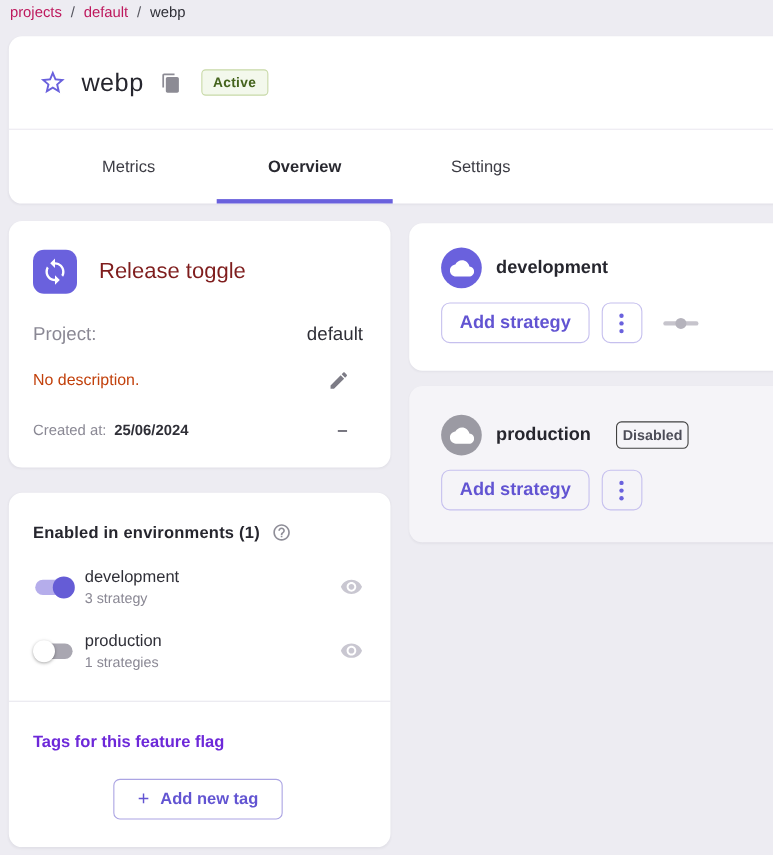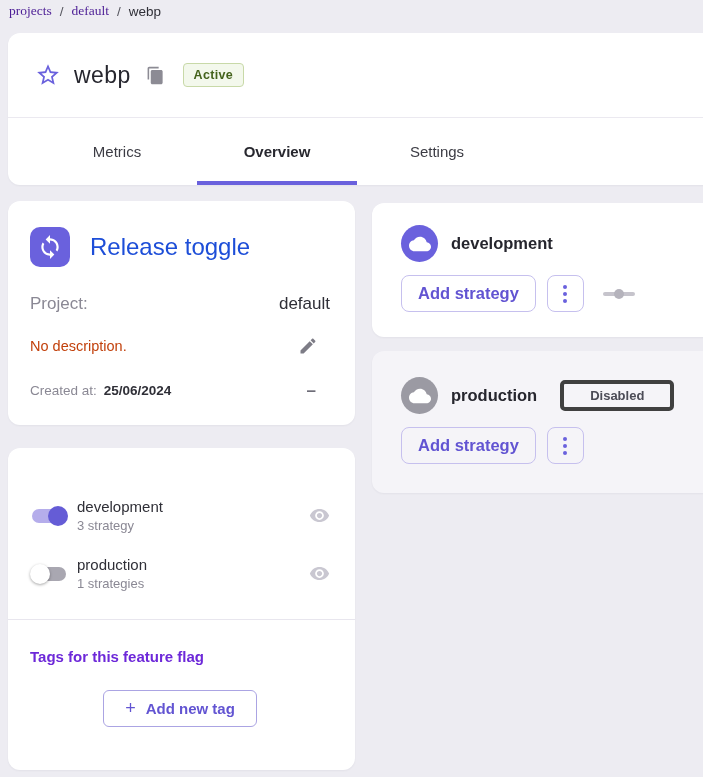--- a/index.html
+++ b/index.html
@@ -1,21 +1,21 @@
 <!DOCTYPE html>
 <html><head>
 <meta charset="utf-8">
 <style>
   html,body { margin:0; padding:0; }
   body { font-family:"Liberation Sans", sans-serif; background:#edecf2; }
   .page { position:relative; width:703px; height:777px; background:#edecf2; overflow:hidden; }
 
   
   .breadcrumb { position:absolute; top:3px; left:9px; font-size:13.5px; display:flex; gap:8px; align-items:center; }
-  .breadcrumb a { color:#4c1d95; text-decoration:none; cursor:pointer;font-family:Liberation Serif, serif; }
+  .breadcrumb a { color:#be185d; text-decoration:none; cursor:pointer; }
   .breadcrumb .sep { color:#55555e; }
   .breadcrumb .current { color:#2f2f37; }
 
   
   .header-card { position:absolute; left:8px; top:33px; right:-16px; height:152px; background:#fff; border-radius:12px; box-shadow:0 1px 2px rgba(30,30,60,.05); }
   .feature-header { height:84px; display:flex; align-items:center; padding-left:27px; border-bottom:1px solid #ebe9f0; }
   .icon { display:inline-flex; align-items:center; justify-content:center; }
   .star-btn { width:26px; height:26px; color:#6a61dd; cursor:pointer; }
   .feature-title { font-size:23px; font-weight:500; color:#26262e; margin:0 15px 0 13px; letter-spacing:.4px; }
   .copy-btn { width:19px; height:19px; color:#8c8b94; cursor:pointer; margin-right:18px; }
@@ -23,21 +23,21 @@
 
   .tabs { display:flex; padding-left:29px; height:67px; }
   .tab { width:160px; display:flex; align-items:center; justify-content:center; font-size:15px; color:#3c3c44; cursor:pointer; position:relative; }
   .tab.active { font-weight:bold; color:#28282f; }
   .tab.active::after { content:""; position:absolute; left:0; right:0; bottom:0; height:4px; background:#6a61dd; }
 
   
   .meta-card { position:absolute; left:8px; top:201px; width:347px; height:224px; background:#fff; border-radius:12px; box-sizing:border-box; padding:26px 25px 0 22px; box-shadow:0 1px 2px rgba(30,30,60,.05); }
   .type-row { display:flex; align-items:center; gap:20px; }
   .type-icon { width:40px; height:40px; border-radius:10px; background:#6a61dd; display:flex; align-items:center; justify-content:center; flex-shrink:0; }
-  .type-label { font-size:24px; color:#1d4ed8; }
+  .type-label { font-size:20px; color:#7f1d1d; }
   .project-row { display:flex; justify-content:space-between; margin-top:27px; font-size:17px; }
   .project-label { color:#8a8894; }
   .project-value { color:#2f2f37; }
   .desc-row { display:flex; justify-content:space-between; align-items:center; margin-top:22px; }
   .desc-text { font-size:14.5px; color:#c2410c; }
   .edit-btn { width:20px; height:20px; color:#7d7c86; margin-right:12px; cursor:pointer; }
   .created-row { display:flex; align-items:center; margin-top:26px; font-size:13.5px; }
   .created-label { color:#8a8894; }
   .created-value { color:#2f2f37; font-weight:bold; margin-left:7px; }
   .collapse-btn { margin-left:auto; margin-right:14px; color:#6e6d78; font-size:17px; font-weight:bold; cursor:pointer; line-height:1; }
@@ -68,21 +68,21 @@
 
   
   .strategy-card { position:absolute; left:372px; right:-16px; border-radius:12px; box-sizing:border-box; padding:22px 0 0 29px; box-shadow:0 1px 2px rgba(30,30,60,.05); }
   .strategy-card.dev { top:203px; height:134px; background:#fff; }
   .strategy-card.prod { top:351px; height:142px; background:#f5f4f8; padding-top:26px; }
   .env-head { display:flex; align-items:center; gap:13px; }
   .cloud-circle { width:37px; height:37px; border-radius:50%; display:flex; align-items:center; justify-content:center; flex-shrink:0; }
   .cloud-circle.purple { background:#6a61dd; }
   .cloud-circle.gray { background:#9b9aa3; }
   .env-card-name { font-size:16.5px; font-weight:bold; color:#26262e; }
-  .disabled-chip { margin-left:10px; font-size:13px; font-weight:bold; color:#4c4c57; border:4px solid #404040; border-radius:5px; padding:4px 26px; background:transparent; }
+  .disabled-chip { margin-left:10px; font-size:13px; font-weight:bold; color:#4c4c57; border:1px solid #404040; border-radius:5px; padding:4px 5px; background:transparent; }
   .actions { display:flex; align-items:center; margin-top:13px; }
   .add-strategy-btn { height:37px; padding:0 16px; border:1px solid #c6c0ee; border-radius:8px; background:transparent; color:#6254d2; font-size:16.5px; font-weight:bold; display:flex; align-items:center; cursor:pointer; font-family:"Liberation Sans", sans-serif; }
   .kebab-btn { width:37px; height:37px; border:1px solid #c6c0ee; border-radius:8px; margin-left:11px; display:flex; flex-direction:column; align-items:center; justify-content:center; gap:3px; cursor:pointer; background:transparent; }
   .kebab-btn .dot { width:4px; height:4px; border-radius:50%; background:#6a61dd; }
   .handle { margin-left:19px; position:relative; width:32px; height:11px; }
   .handle .bar { position:absolute; top:4px; left:0; width:32px; height:4px; border-radius:2px; background:#c6c4cc; }
   .handle .knob { position:absolute; top:1px; left:11px; width:10px; height:10px; border-radius:50%; background:#b5b3bc; }
 </style>
 </head>
 <body>
@@ -141,20 +141,28 @@
       </span>
     </div>
     <div class="created-row">
       <span class="created-label">Created at:</span>
       <span class="created-value">25/06/2024</span>
       <span class="collapse-btn">–</span>
     </div>
   </section>
 
   <section class="env-panel">
+    <div class="env-panel-title-row">
+      <span class="env-panel-title">Enabled in environments (1)</span>
+      <span class="icon help-btn">
+        <svg viewBox="0 0 24 24" width="18" height="18" fill="currentColor">
+            <path d="M11 18h2v-2h-2v2zm1-16C6.48 2 2 6.48 2 12s4.48 10 10 10 10-4.48 10-10S17.52 2 12 2zm0 18c-4.41 0-8-3.59-8-8s3.59-8 8-8 8 3.59 8 8-3.59 8-8 8zm0-14c-2.21 0-4 1.79-4 4h2c0-1.1.9-2 2-2s2 .9 2 2c0 2-3 1.75-3 5h2c0-2.25 3-2.5 3-5 0-2.21-1.79-4-4-4z"></path>
+          </svg>
+      </span>
+    </div>
 
     <div class="env-row">
       <span class="switch on">
           <span class="track"></span>
           <span class="thumb"></span>
         </span>
       <span class="env-texts">
         <div class="env-name">development</div>
         <div class="env-strategies">3 strategy</div>
       </span>

